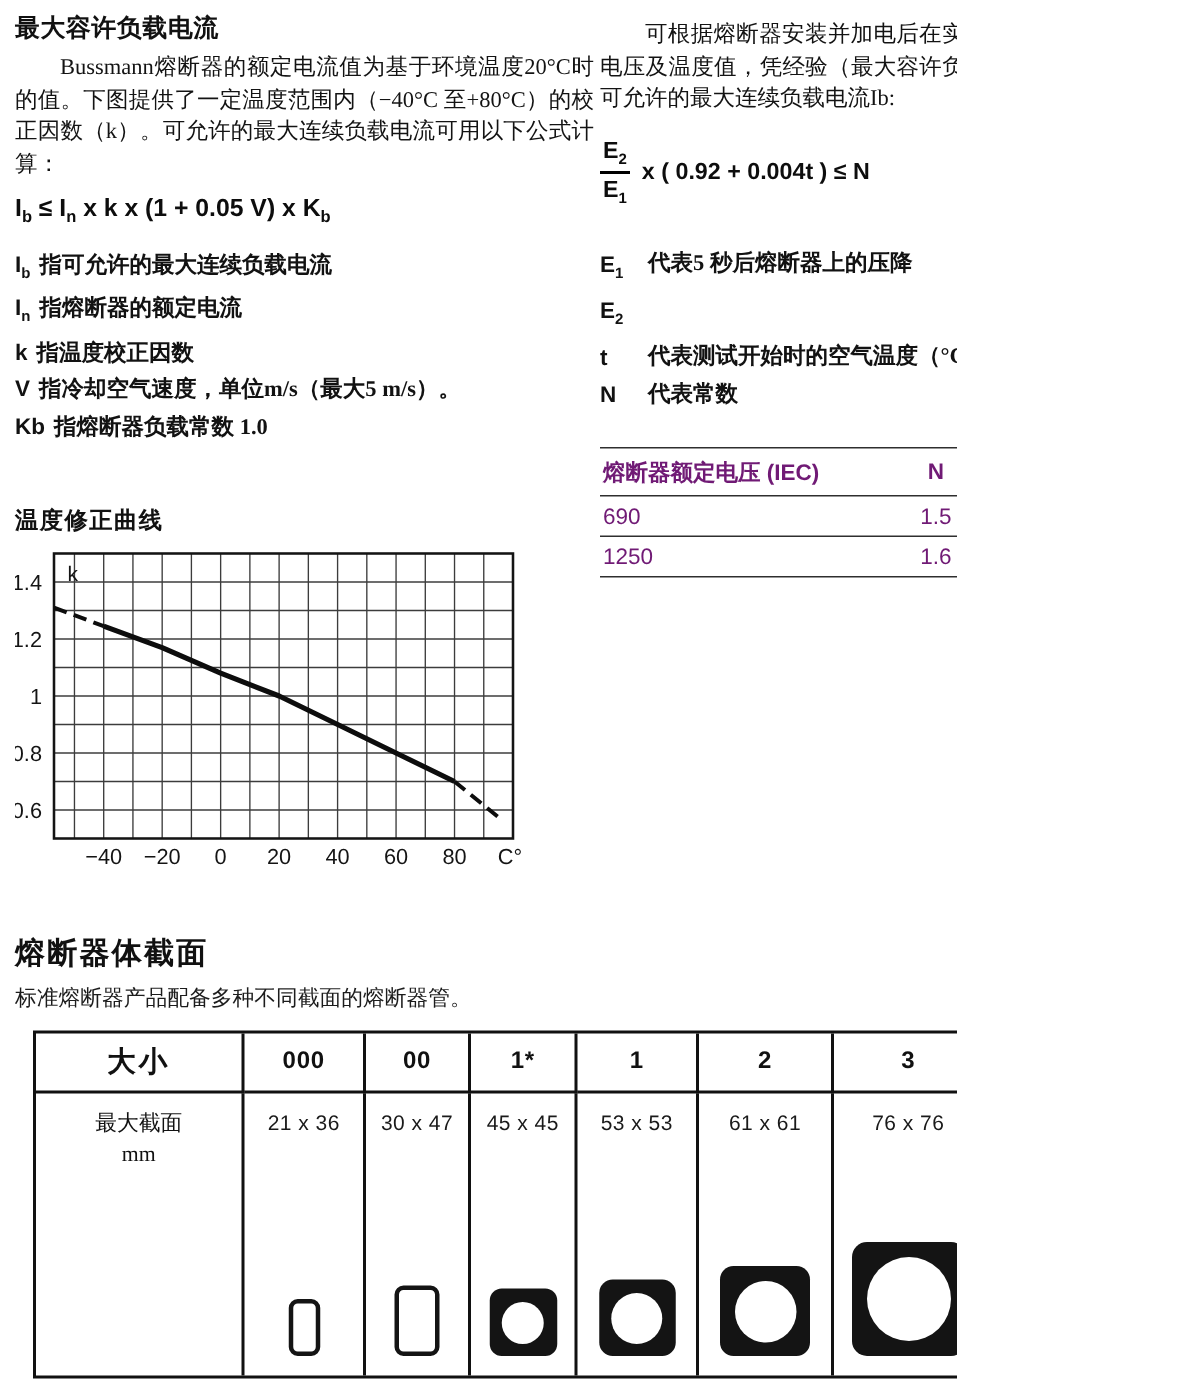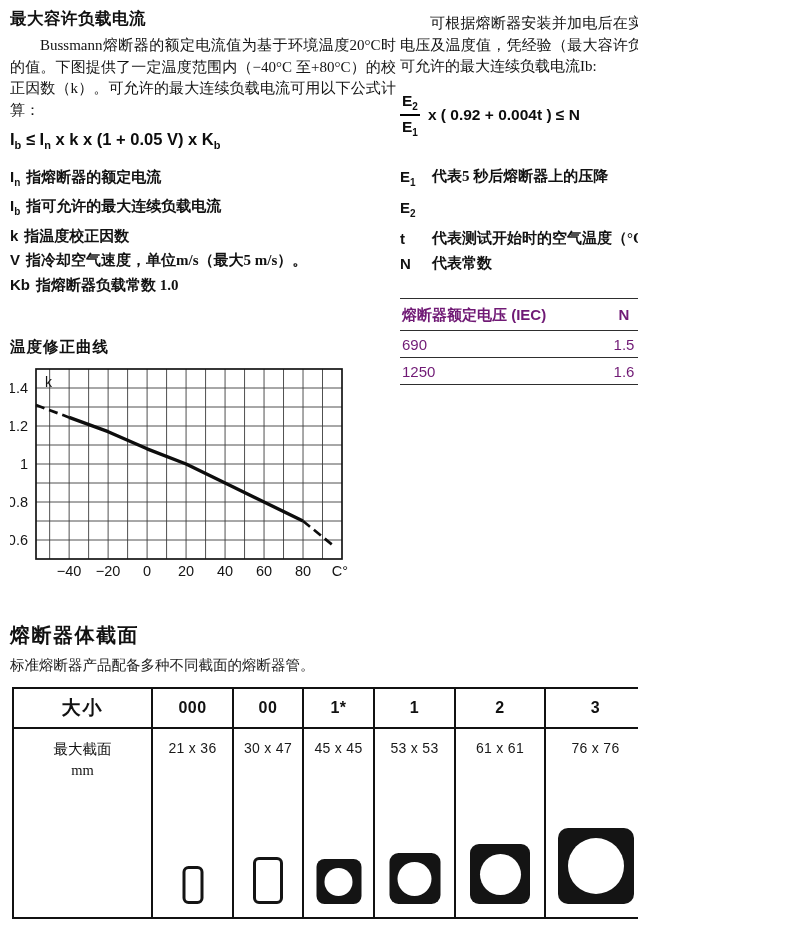--- a/index.html
+++ b/index.html
@@ -31,21 +31,21 @@
   .rdef-sym{font-family:"Liberation Sans","DejaVu Sans",sans-serif;flex:0 0 32px}
   .rdef-sym sub{font-size:10px}
   .vtable{width:250px;margin-top:22px;font-family:"Liberation Sans","DejaVu Sans",sans-serif;color:#701a75}
   .vrow{display:flex;border-bottom:1.6px solid #2e2e2e;padding:5px 2px 4px;font-size:15px}
   .vhead{border-top:1.6px solid #2e2e2e;font-weight:bold;padding:7px 2px 5px}
   .vc1{flex:1}
   .vc2{width:48px;text-align:center}
   
   .bsec h2{font-size:20px;font-weight:bold;margin-top:6px;letter-spacing:1.5px}
   .subtitle{font-size:14.5px;margin-top:7px;color:#1c1c1c}
-  .btable{display:grid;grid-template-columns:139px 81px 70px 71px 81px 90px 101px auto;grid-template-rows:40px 188px;border:2.5px solid #111;width:758px;margin-left:2px;margin-top:12px;background:#fff}
+  .btable{display:grid;grid-template-columns:139px 81px 70px 71px 81px 90px 101px auto;grid-template-rows:40px 188px;border:2.5px solid #111;width:758px;margin-left:12px;margin-top:12px;background:#fff}
   .hcell{border-right:2px solid #111;border-bottom:2px solid #111;display:flex;align-items:center;justify-content:center}
   .hcell:nth-child(8){border-right:none}
   .bcell{border-right:2px solid #111;position:relative;text-align:center}
   .bcell:nth-child(16){border-right:none}
   .corner-label{font-size:19px;font-weight:bold;letter-spacing:2px}
   .hnum{font-family:"Liberation Sans","DejaVu Sans",sans-serif;font-weight:bold;font-size:16px;letter-spacing:.5px}
   .rowlabel{font-size:14.5px;line-height:21px;margin-top:10px}
   .rowlabel.unit{margin-top:0}
   .section-label{margin-top:11px;font-family:"Liberation Sans","DejaVu Sans",sans-serif;font-size:14px;color:#1a1a1a;letter-spacing:.3px}
   .shape{position:absolute;bottom:13px;left:50%;transform:translateX(-50%)}
@@ -63,22 +63,22 @@
 <body>
 
 <div class="page">
   <div class="top">
 
     <div class="col-left">
       <h3 class="sec">最大容许负载电流</h3>
       <p class="body">Bussmann熔断器的额定电流值为基于环境温度20°C时的值。下图提供了一定温度范围内（−40°C 至+80°C）的校正因数（k）。可允许的最大连续负载电流可用以下公式计算：</p>
       <div class="formula" id="left-formula">I<sub>b</sub> ≤ I<sub>n</sub> x k x (1 + 0.05 V) x K<sub>b</sub></div>
       <div class="defs" id="left-defs">
+          <div class="def-line"><span class="def-sym">I<sub>b</sub></span><span class="def-text">指可允许的最大连续负载电流</span></div>
           <div class="def-line"><span class="def-sym">I<sub>n</sub></span><span class="def-text">指熔断器的额定电流</span></div>
-          <div class="def-line"><span class="def-sym">I<sub>b</sub></span><span class="def-text">指可允许的最大连续负载电流</span></div>
           <div class="def-line"><span class="def-sym">k</span><span class="def-text">指温度校正因数</span></div>
           <div class="def-line"><span class="def-sym">V</span><span class="def-text">指冷却空气速度，单位m/s（最大5 m/s）。</span></div>
           <div class="def-line"><span class="def-sym">Kb</span><span class="def-text">指熔断器负载常数 1.0</span></div>
         </div>
       <div class="chartwrap">
         <div class="chart-title">温度修正曲线</div>
         <svg id="chart" xmlns="http://www.w3.org/2000/svg" width="352" height="219">
             <line x1="39.64331210191082" y1="4" x2="39.64331210191082" y2="194" class="grid-line"></line>
             <line x1="59.13375796178344" y1="4" x2="59.13375796178344" y2="194" class="grid-line"></line>
             <line x1="78.62420382165604" y1="4" x2="78.62420382165604" y2="194" class="grid-line"></line>

